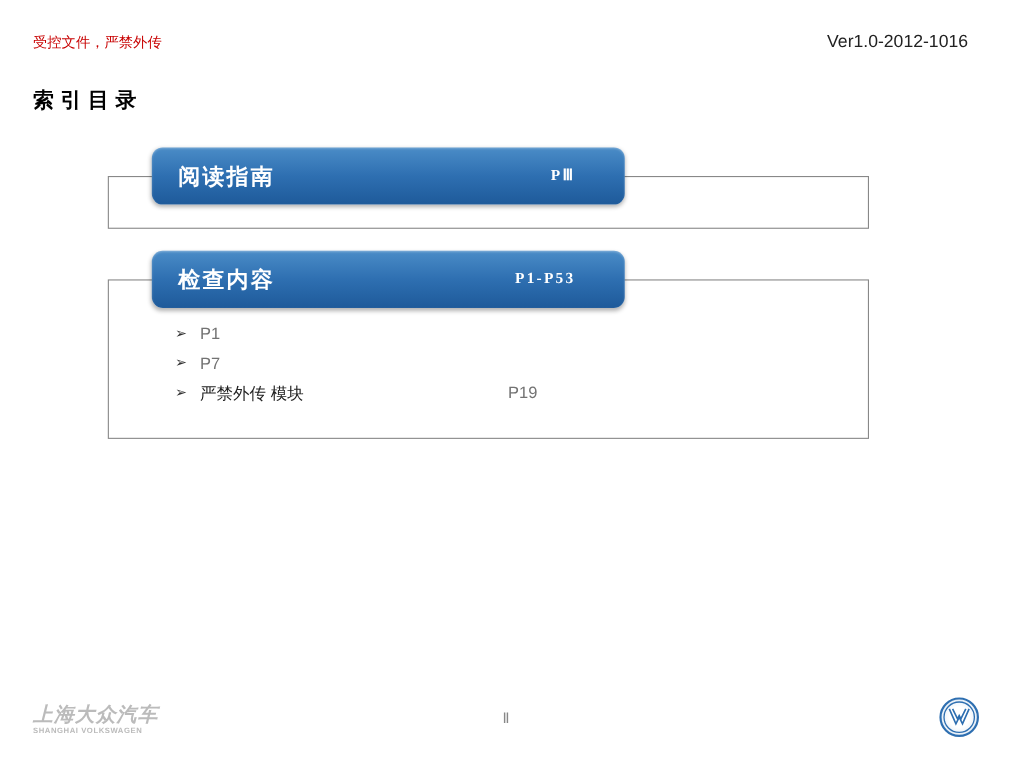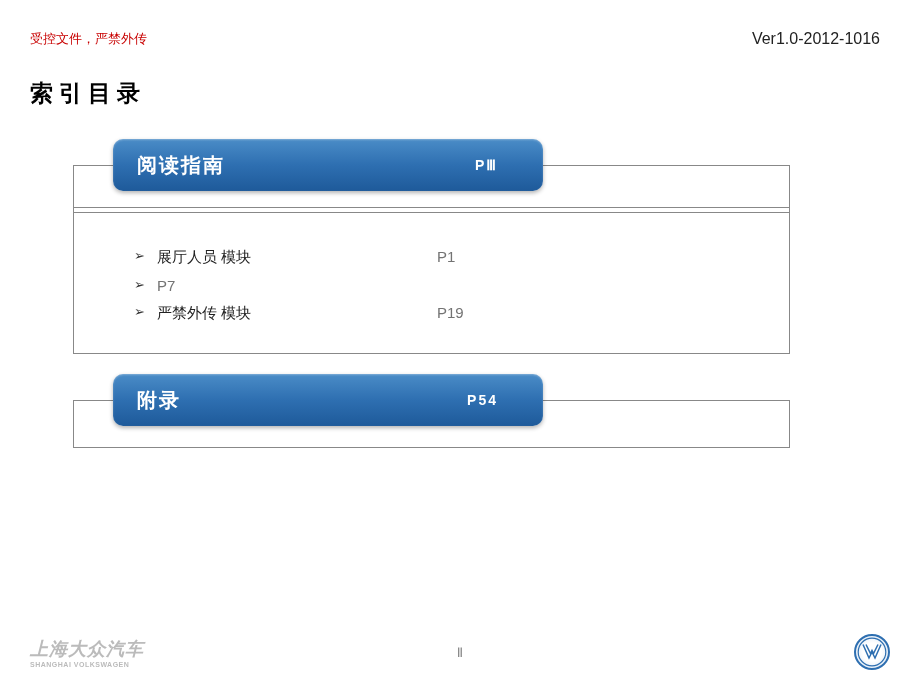--- a/index.html
+++ b/index.html
@@ -20,27 +20,27 @@
       color: #c80000;
       font-size: 13px;
       font-weight: 500;
     }
     .version {
       color: #222;
       font-size: 16px;
       font-weight: 500;
     }
     .page-title {
-      font-size: 23px;
+      font-size: 19px;
       font-weight: bold;
       margin: 30px 0 30px 30px;
       letter-spacing: 6px;
     }
     .sections {
-      padding: 0 130px 0 73px;
+      padding: 0 130px 0 98px;
     }
     .section-box {
       margin-bottom: 20px;
       position: relative;
     }
     .section-header {
       position: relative;
       width: 430px;
       height: 52px;
       margin-left: 40px;
@@ -58,20 +58,21 @@
       margin-left: 24px;
       letter-spacing: 2px;
     }
     .section-page {
       color: #ffffff;
       font-size: 14px;
       font-weight: bold;
       position: absolute;
       right: 45px;
       letter-spacing: 2px;
+      font-family: Liberation Serif, serif;
     }
     .section-frame {
       border: 1px solid #888;
       margin-top: -26px;
       min-height: 48px;
       position: relative;
       z-index: 1;
     }
     .section-frame.with-content {
       padding: 40px 40px 20px 60px;
@@ -152,45 +153,41 @@
 
   <div class="section-box">
     <div class="section-header">
       <span class="section-title">阅读指南</span>
       <span class="section-page">PⅢ</span>
     </div>
     <div class="section-frame"></div>
   </div>
 
   <div class="section-box">
+    <div class="section-header">
+      <span class="section-title">检查内容</span>
+      <span class="section-page">P1-P53</span>
+    </div>
     <div class="section-frame with-content">
       <div class="content-item">
         <span class="arrow">➢</span>
-        <span class="item-label">展厅人员 模块</span>
         <span class="item-page">P1</span>
       </div>
       <div class="content-item">
         <span class="arrow">➢</span>
         <span class="item-page">P7</span>
       </div>
       <div class="content-item">
         <span class="arrow">➢</span>
         <span class="item-label">严禁外传 模块</span>
         <span class="item-page">P19</span>
       </div>
     </div>
   </div>
 
-  <div class="section-box">
-    <div class="section-header">
-      <span class="section-title">附录</span>
-      <span class="section-page">P54</span>
-    </div>
-    <div class="section-frame"></div>
-  </div>
 
 </div>
 
 <div class="footer">
   <div class="company-logo">
     <span>上海大众汽车</span>
     <span class="sub">SHANGHAI VOLKSWAGEN</span>
   </div>
   <div class="page-num">Ⅱ</div>
   <div class="vw-logo">

